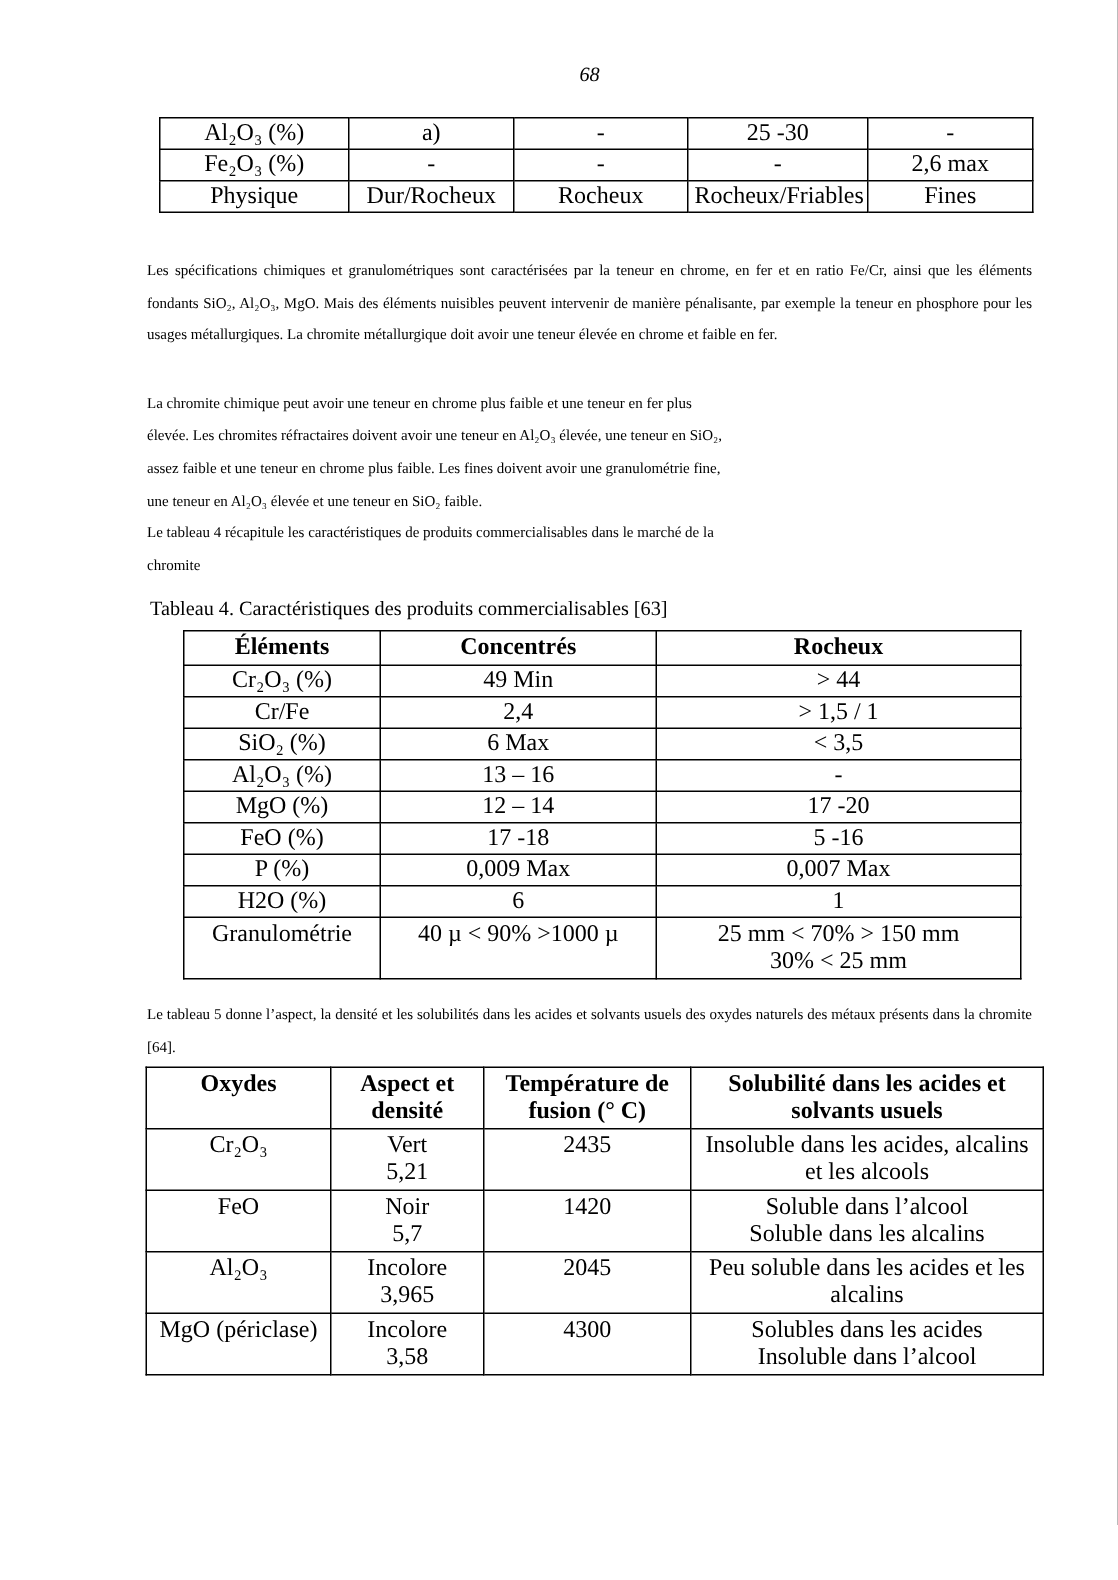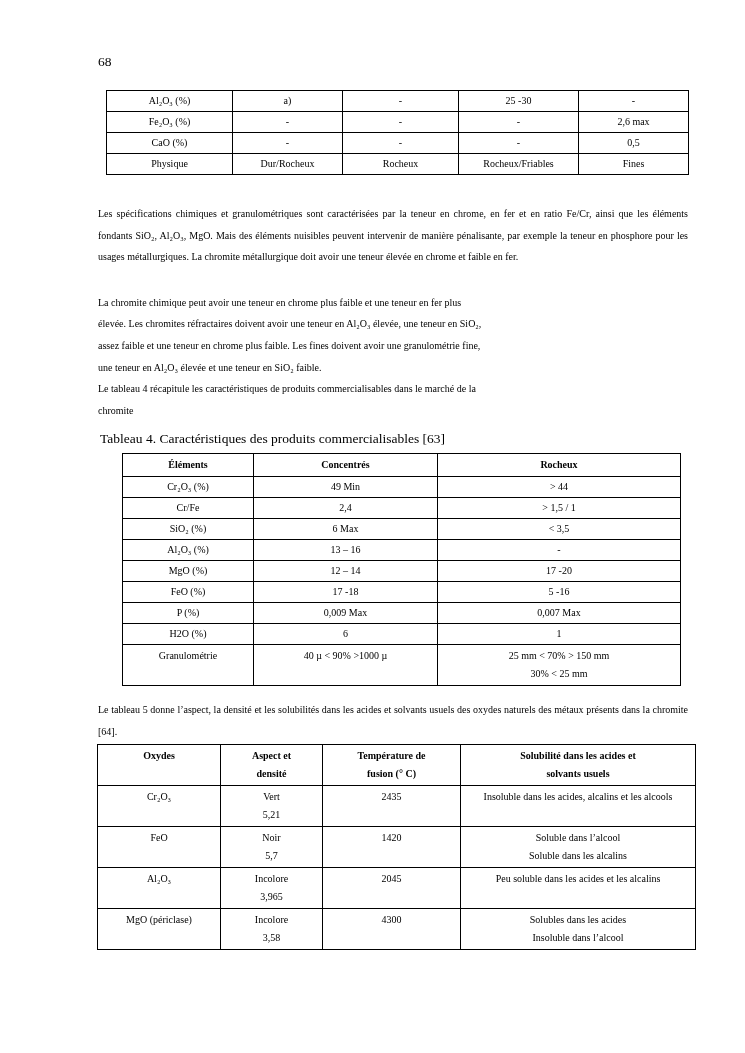--- a/index.html
+++ b/index.html
@@ -6,23 +6,23 @@
   .page {
     position:relative;
     width:745px; height:1053px;
     margin:0 auto;
     background:#ffffff;
     color:#000;
     font-family:"Liberation Serif","DejaVu Serif",serif;
     overflow:hidden;
   }
   .content { position:absolute; left:98px; top:0; width:590px; }
-  .page-number { margin-top:54px; text-align:left; font-size:13.5px; line-height:16px; }
-
-  table { border-collapse:collapse; table-layout:fixed; font-size:10px; }
+  .page-number { margin-top:42px; text-align:center; font-size:13.5px; line-height:16px;font-style:italic; }
+
+  table { border-collapse:collapse; table-layout:fixed; font-size:16px; }
   td,th {
     border:1px solid #000;
     text-align:center;
     padding:2px 4px;
     line-height:16px;
     white-space:pre-line;
     vertical-align:top;
     overflow:hidden;
   }
   th { font-weight:bold; }
@@ -71,27 +71,20 @@
           <td>-</td>
         </tr>
         <tr>
           <td>Fe₂O₃ (%)</td>
           <td>-</td>
           <td>-</td>
           <td>-</td>
           <td>2,6 max</td>
         </tr>
         <tr>
-          <td>CaO (%)</td>
-          <td>-</td>
-          <td>-</td>
-          <td>-</td>
-          <td>0,5</td>
-        </tr>
-        <tr>
           <td>Physique</td>
           <td>Dur/Rocheux</td>
           <td>Rocheux</td>
           <td>Rocheux/Friables</td>
           <td>Fines</td>
         </tr>
       </tbody>
     </table>
 
     <p class="p1 just">Les spécifications chimiques et granulométriques sont caractérisées par la teneur en chrome, en fer et en ratio Fe/Cr, ainsi que les éléments fondants SiO₂, Al₂O₃, MgO. Mais des éléments nuisibles peuvent intervenir de manière pénalisante, par exemple la teneur en phosphore pour les usages métallurgiques. La chromite métallurgique doit avoir une teneur élevée en chrome et faible en fer.</p>

